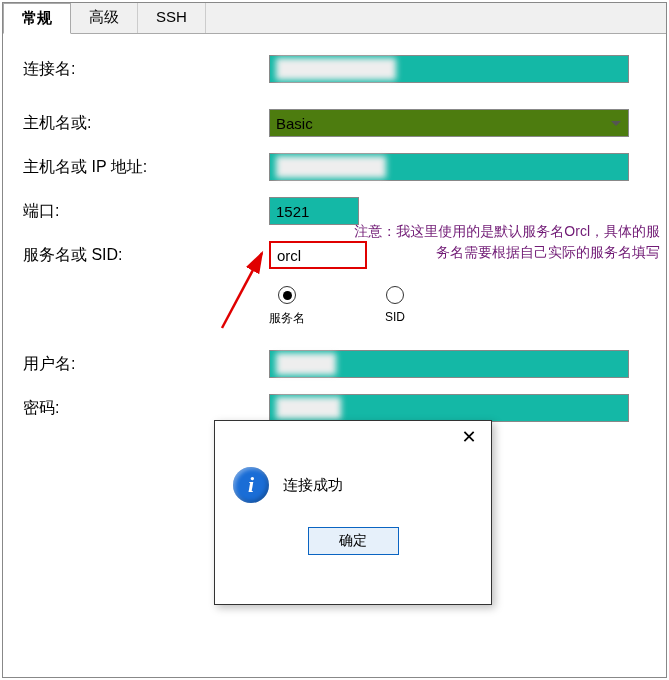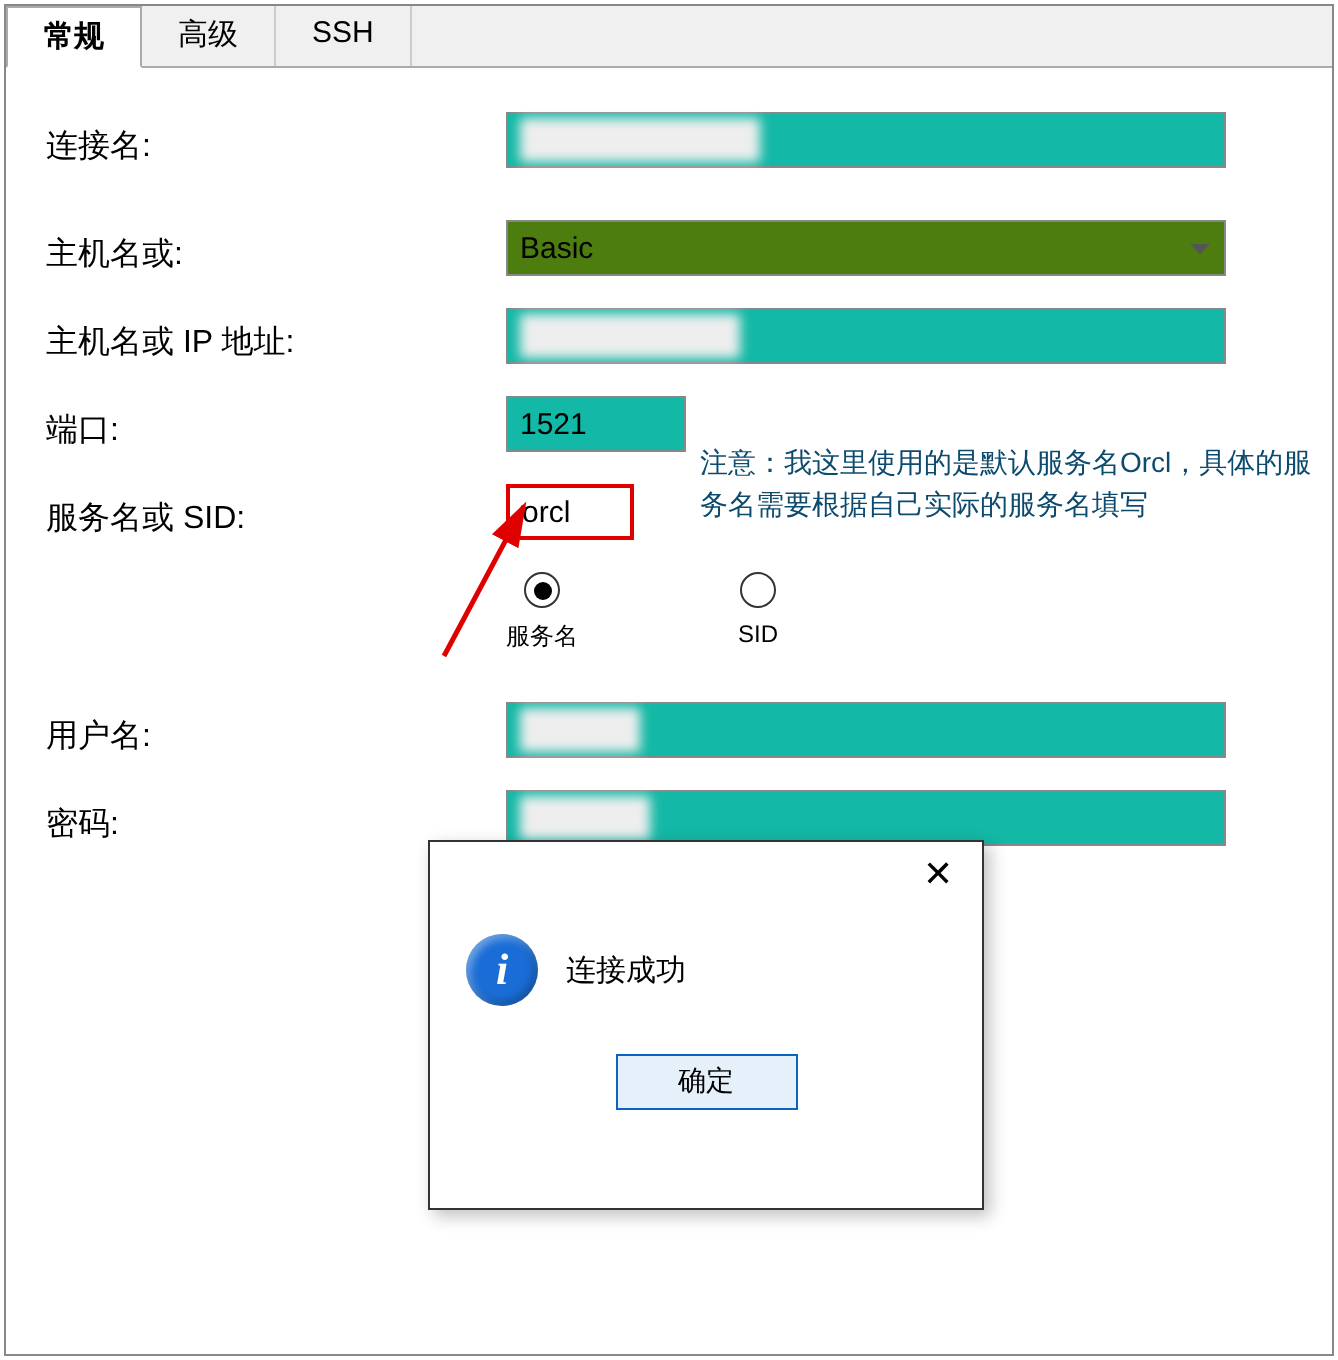--- a/index.html
+++ b/index.html
@@ -38,23 +38,24 @@
       border-top: 1px solid #aaa;
       border-left: 1px solid #aaa;
       border-right: 1px solid #aaa;
       font-weight: bold;
     }
     .form {
       padding: 20px 20px 0 20px;
     }
     .row {
       display: flex;
-      align-items: flex-end;
+      align-items: center;
       margin-bottom: 14px;
       min-height: 30px;
+      gap: 16px;
     }
     .row.spaced { margin-top: 24px; }
     .label {
       width: 230px;
       font-size: 16px;
       color: #000;
     }
     .field {
       flex: 1;
       position: relative;
@@ -79,21 +80,21 @@
       position: absolute;
       right: 8px; top: 12px;
       width: 0; height: 0;
       pointer-events: none;
       border-left: 5px solid transparent;
       border-right: 5px solid transparent;
       border-top: 5px solid #555;
     }
     .port-input { width: 90px; }
     .service-input {
-      width: 64px;
+      width: 98px;
       border: 2px solid #e00000;
       color: #000;
       font-size: 15px;
       height: 28px;
       padding: 2px 6px;
     }
     .radio-group {
       display: flex;
       gap: 80px;
       margin-left: 0;
@@ -138,26 +139,27 @@
       line-height: 1;
     }
     .blur-placeholder {
       background: #eee;
       height: 22px;
       display: inline-block;
       filter: blur(3px);
     }
     .annotation {
       position: absolute;
-      color: #0c4a6e;
+      color: #701a75;
       font-size: 14px;
       line-height: 1.5;
       left: 350px;
       top: 221px;
       width: 310px;
+      text-align: right;
     }
     .arrow-svg {
       position: absolute;
       left: 217px;
       top: 243px;
       pointer-events: none;
     }
     .dialog {
       position: absolute;
       left: 214px;

